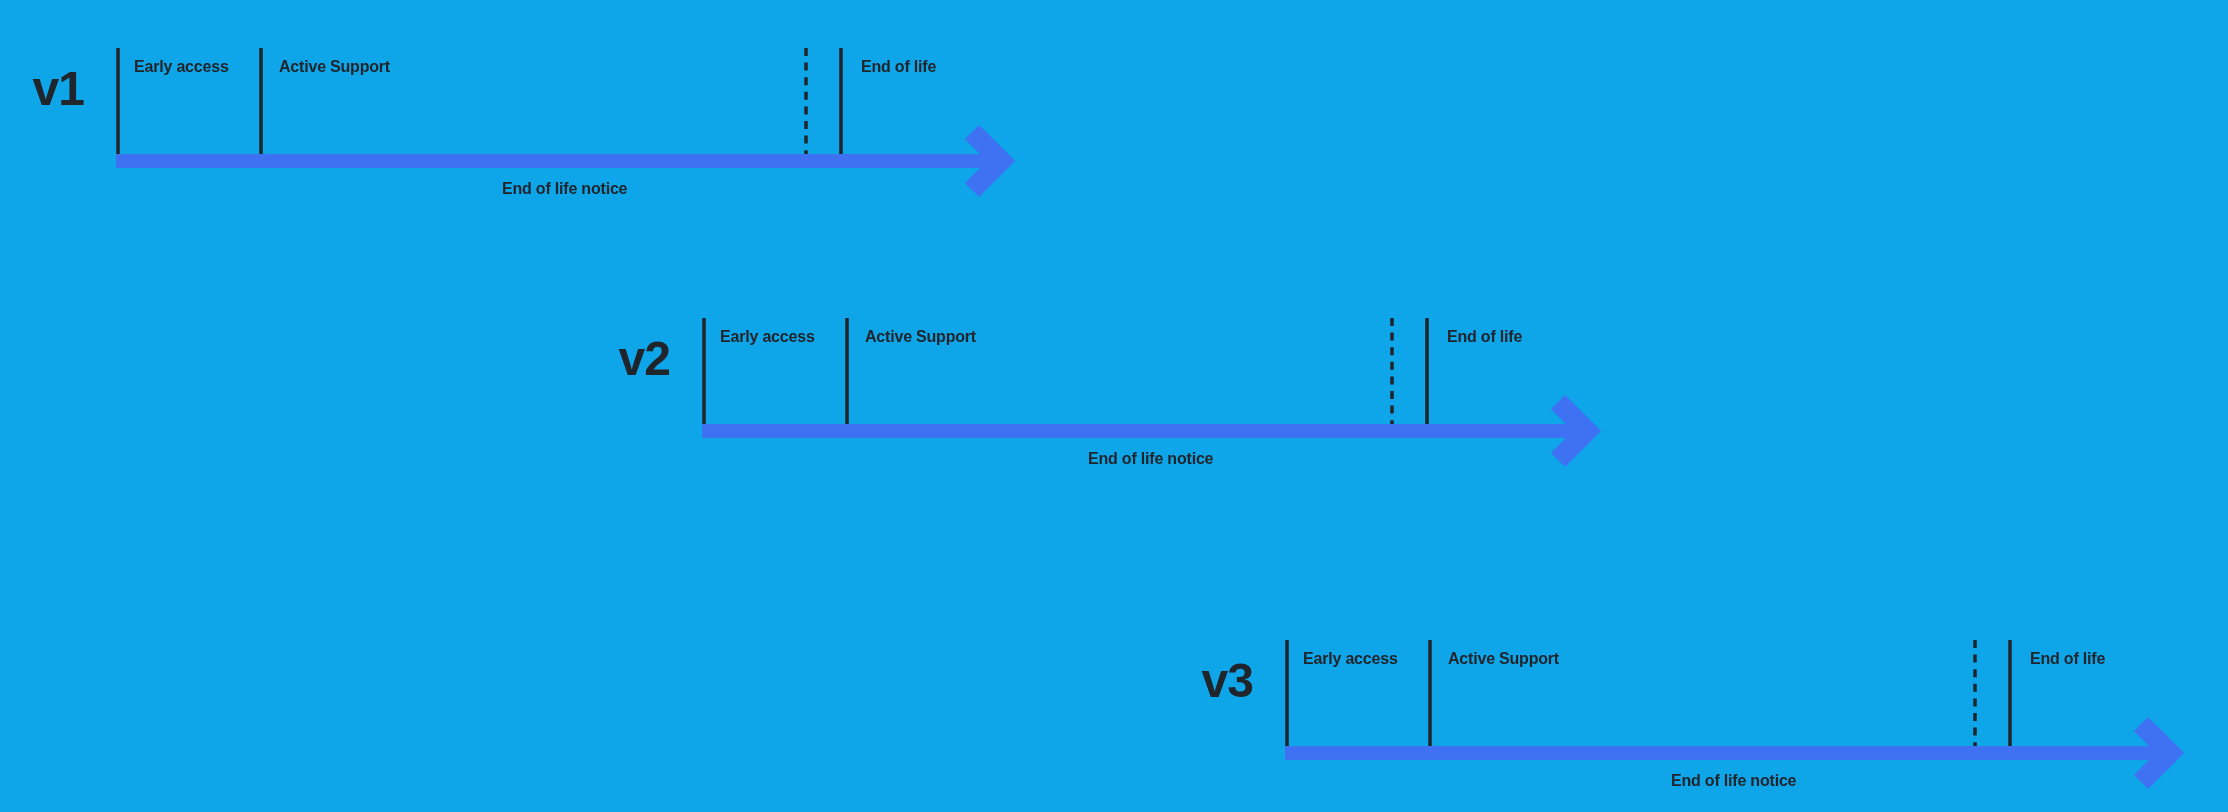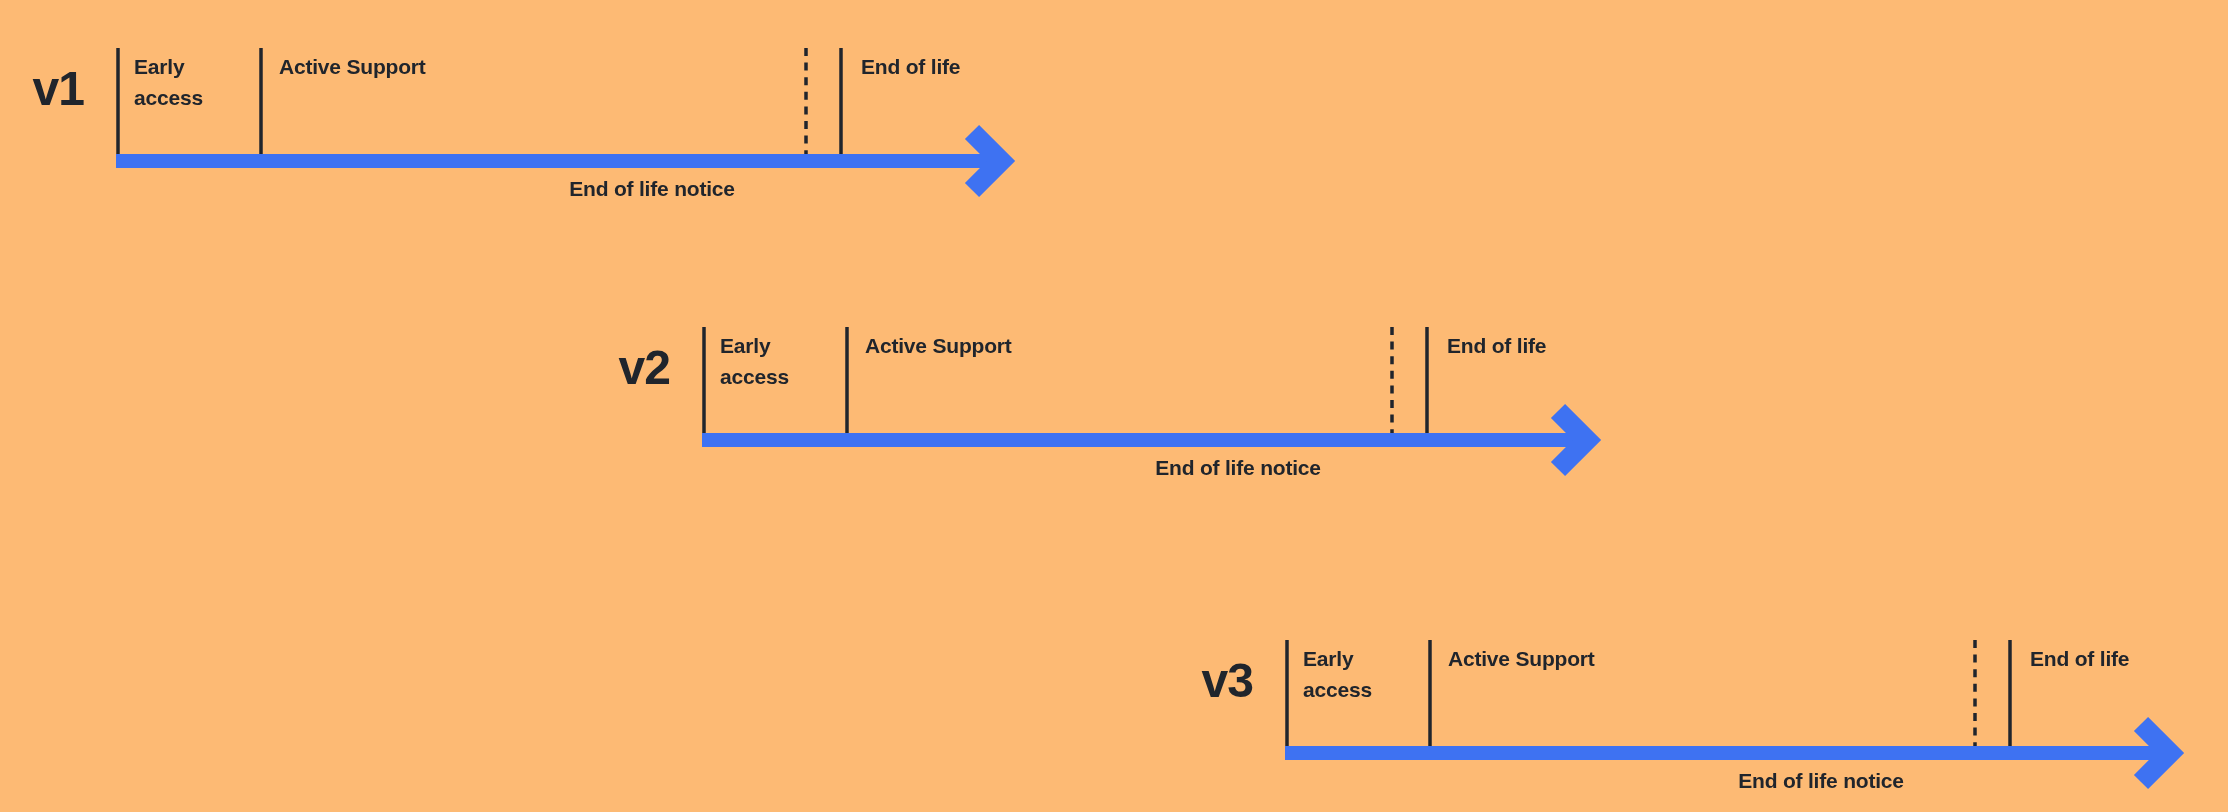--- a/index.html
+++ b/index.html
@@ -1,45 +1,45 @@
 <!DOCTYPE html>
 <html style="--arrow: #3E72F2; --ink: #20252C;"><head>
 <meta charset="utf-8">
 <style>
   html,body{margin:0;padding:0;background:#ffffff;}
   .canvas{
     position:relative;
     width:2228px;height:812px;
-    background:#fdba74;
+    background:#0ea5e9;
     overflow:hidden;
     font-family:"Liberation Sans", sans-serif;
     color:var(--ink,#20252C);
   }
   .row{position:absolute;width:920px;height:170px;}
   .row-v1{left:116px;top:48px;}
-  .row-v2{left:702px;top:327px;}
+  .row-v2{left:702px;top:318px;}
   .row-v3{left:1285px;top:640px;}
 
   .vlabel{
     position:absolute;left:-150px;top:17px;width:118px;
     text-align:right;
     font-size:48px;font-weight:700;line-height:48px;
     letter-spacing:-1px;
     color:var(--ink,#20252C);
   }
   .lbl{
     position:absolute;
-    font-size:21px;font-weight:700;line-height:31px;
+    font-size:16px;font-weight:700;line-height:31px;
     letter-spacing:-0.2px;
     color:var(--ink,#20252C);
   }
   .lbl-early{left:18px;top:3px;width:104px;}
   .lbl-active{left:163px;top:3px;white-space:nowrap;}
   .lbl-eol{left:745px;top:3px;white-space:nowrap;}
-  .lbl-notice{left:386px;top:125px;width:300px;text-align:center;white-space:nowrap;}
+  .lbl-notice{left:386px;top:125px;width:300px;text-align:left;white-space:nowrap;}
 
   svg.axis{position:absolute;left:0;top:0;overflow:visible;display:block;}
   .tick{stroke:var(--ink,#20252C);stroke-width:3.5;}
   .tick-dashed{stroke:var(--ink,#20252C);stroke-width:3.5;stroke-dasharray:8 6.6;}
   .shaft{stroke:var(--arrow,#3E72F2);stroke-width:14;}
   .head{stroke:var(--arrow,#3E72F2);stroke-width:20;fill:none;stroke-linejoin:miter;}
 </style>
 </head>
 <body>
 

